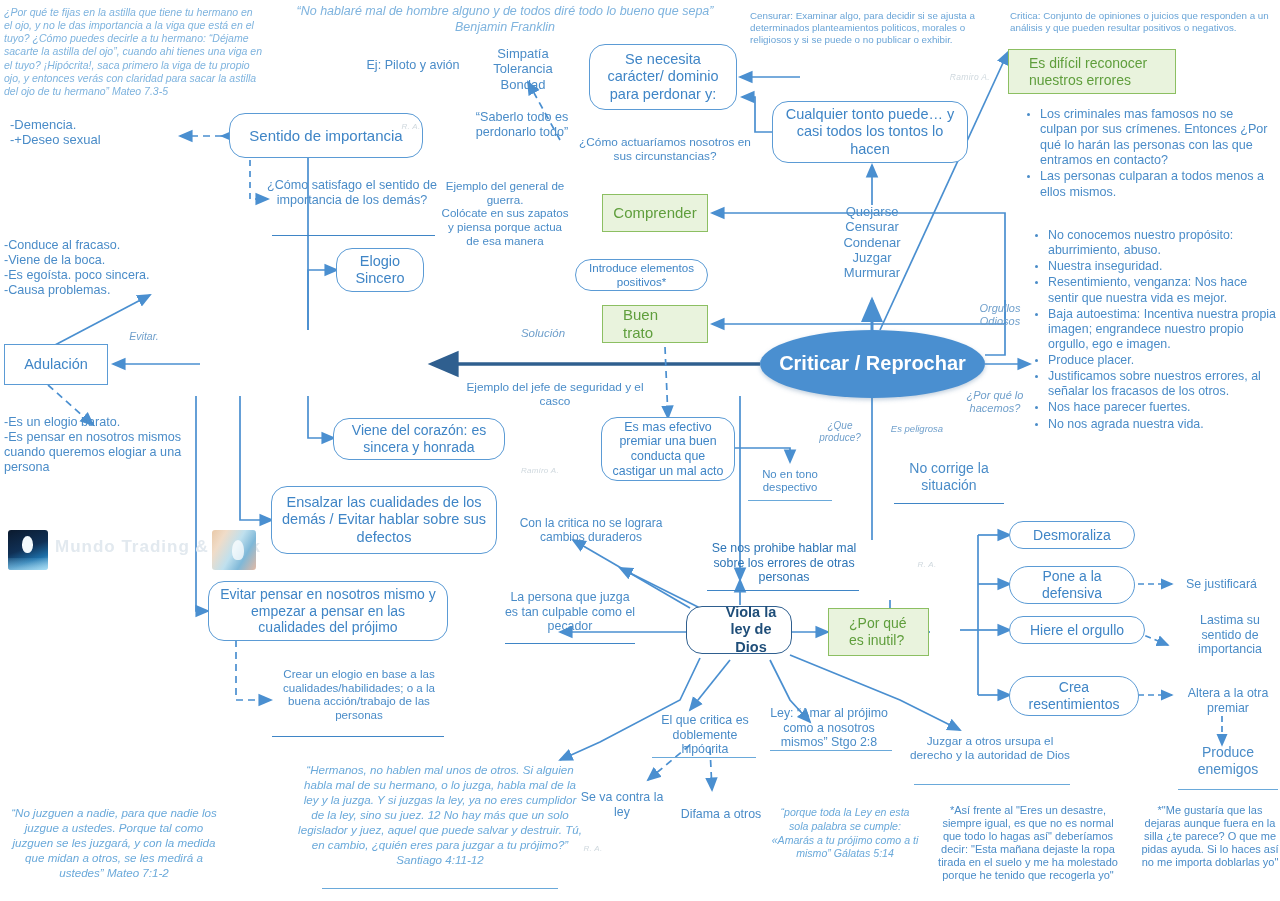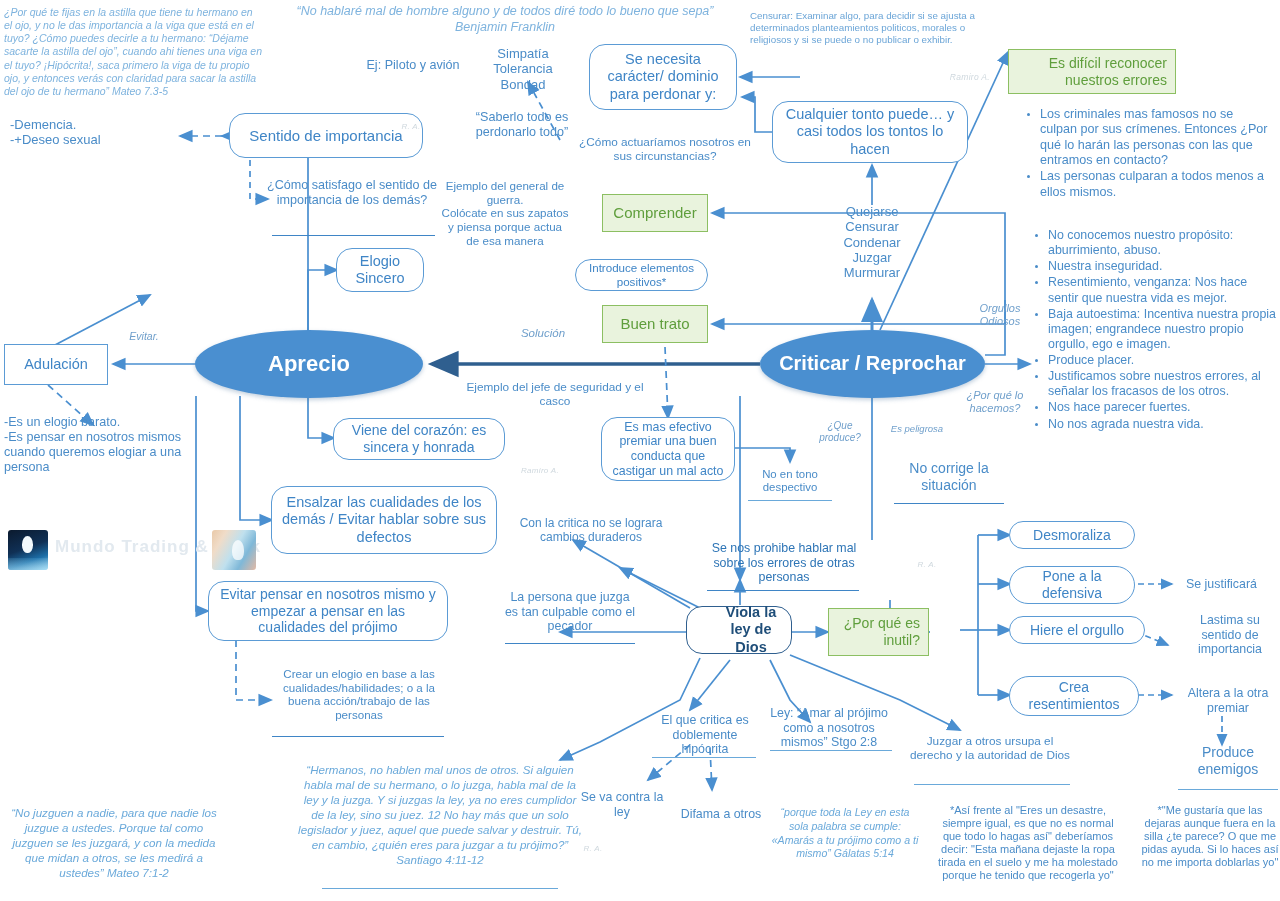--- a/index.html
+++ b/index.html
@@ -67,22 +67,22 @@
   .rbox.tight{ border-radius:22px; }
   .rbox.dark{ border-color:#2f5f8f; color:#1f4e79;padding-left:32px; }
   
   .gbox{
     border:1.6px solid #8cbf62;
     background:#e9f3dd;
     color:#5f9e3c;
     display:flex;
     align-items:center;
     justify-content:center;
-    text-align:right;
-    padding:4px 8px;
+    text-align:left;
+    padding:4px 20px;
   }
   
   .ellipse{
     border-radius:50%;
     background:#4a8fd0;
     color:#ffffff;
     font-weight:bold;
     display:flex;
     align-items:center;
     justify-content:center;
@@ -217,20 +217,21 @@
     </g>
   </svg>
 
   <div class="nd scripture" style="left:4px;top:6px;width:258px;font-size:10.5px;text-align:left;">¿Por qué te fijas en la astilla que tiene tu hermano en el ojo, y no le das importancia a la viga que está en el tuyo? ¿Cómo puedes decirle a tu hermano: “Déjame sacarte la astilla del ojo”, cuando ahi tienes una viga en el tuyo? ¡Hipócrita!, saca primero la viga de tu propio ojo, y entonces verás con claridad para sacar la astilla del ojo de tu hermano” Mateo 7.3-5</div>
 
   <div class="nd scripture" style="left:270px;top:4px;width:470px;font-size:12.5px;">“No hablaré mal de hombre alguno y de todos diré todo lo bueno que sepa” Benjamin Franklin</div>
 
   <div class="nd note" style="left:750px;top:10px;width:240px;font-size:9.8px;text-align:left;">Censurar: Examinar algo, para decidir si se ajusta a determinados planteamientos politicos, morales o religiosos y si se puede o no publicar o exhibir.</div>
   <div class="nd sig" style="left:910px;top:72px;width:80px;text-align:right;font-size:8.5px;">Ramiro A.</div>
 
+  <div class="nd note" style="left:1010px;top:10px;width:268px;font-size:9.8px;text-align:left;">Critica: Conjunto de opiniones o juicios que responden a un análisis y que pueden resultar positivos o negativos.</div>
 
   <div class="nd rbox" style="left:229px;top:113px;width:194px;height:45px;font-size:15px;white-space:pre-line;">Sentido de importancia</div>
   <div class="nd sig" style="left:396px;top:122px;width:30px;">R. A.</div>
 
   <div class="nd txt" style="left:6px;top:117px;width:172px;font-size:13px;white-space:pre-line;text-align:left;padding-left:4px;">-Demencia.
 -+Deseo sexual</div>
 
   <div class="nd txt" style="left:266px;top:178px;width:172px;font-size:12.6px;">¿Cómo satisfago el sentido de importancia de los demás?</div>
   <div class="uline" style="left:272px;top:235px;width:163px;"></div>
 
@@ -252,23 +253,26 @@
   <div class="nd gbox" style="left:602px;top:194px;width:106px;height:38px;font-size:15px;">Comprender</div>
 
   <div class="nd rbox tight" style="left:575px;top:259px;width:133px;height:32px;font-size:11.6px;">Introduce elementos positivos*</div>
 
   <div class="nd gbox" style="left:602px;top:305px;width:106px;height:38px;font-size:15px;">Buen trato</div>
 
   <div class="nd lbl-it" style="left:505px;top:327px;width:76px;font-size:11.5px;">Solución</div>
 
   <div class="nd lbl-it" style="left:114px;top:330px;width:60px;font-size:10.5px;">Evitar.</div>
 
-  <div class="nd ellipse" style="left:195px;top:330px;width:228px;height:68px;font-size:22px;">Aprecio</div>
 
   <div class="nd rbox sq" style="left:4px;top:344px;width:104px;height:41px;font-size:14.5px;">Adulación</div>
+  <div class="nd txt" style="left:4px;top:238px;width:200px;font-size:12.6px;white-space:pre-line;text-align:left;">-Conduce al fracaso.
+-Viene de la boca.
+-Es egoísta. poco sincera.
+-Causa problemas.</div>
   <div class="nd txt" style="left:4px;top:415px;width:200px;font-size:12.6px;white-space:pre-line;text-align:left;">-Es un elogio barato.
 -Es  pensar  en  nosotros mismos  cuando  queremos elogiar a una persona</div>
 
   <div class="nd rbox" style="left:336px;top:248px;width:88px;height:44px;font-size:14.5px;white-space:pre-line;">Elogio Sincero</div>
 
   <div class="nd rbox" style="left:333px;top:418px;width:172px;height:42px;font-size:14px;">Viene del corazón: es sincera y honrada</div>
 
   <div class="nd rbox" style="left:271px;top:486px;width:226px;height:68px;font-size:14.5px;">Ensalzar las cualidades de los demás / Evitar hablar sobre sus defectos</div>
 
   <div class="nd rbox" style="left:208px;top:581px;width:240px;height:60px;font-size:14px;">Evitar pensar en nosotros mismo y empezar a pensar en las cualidades del prójimo</div>

